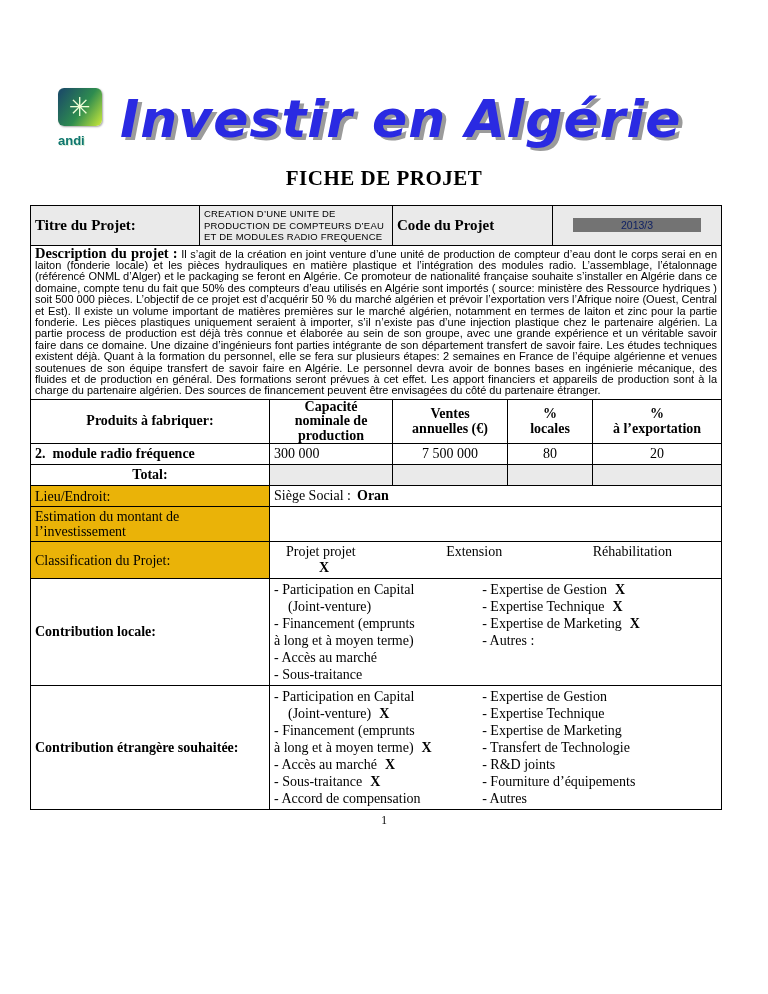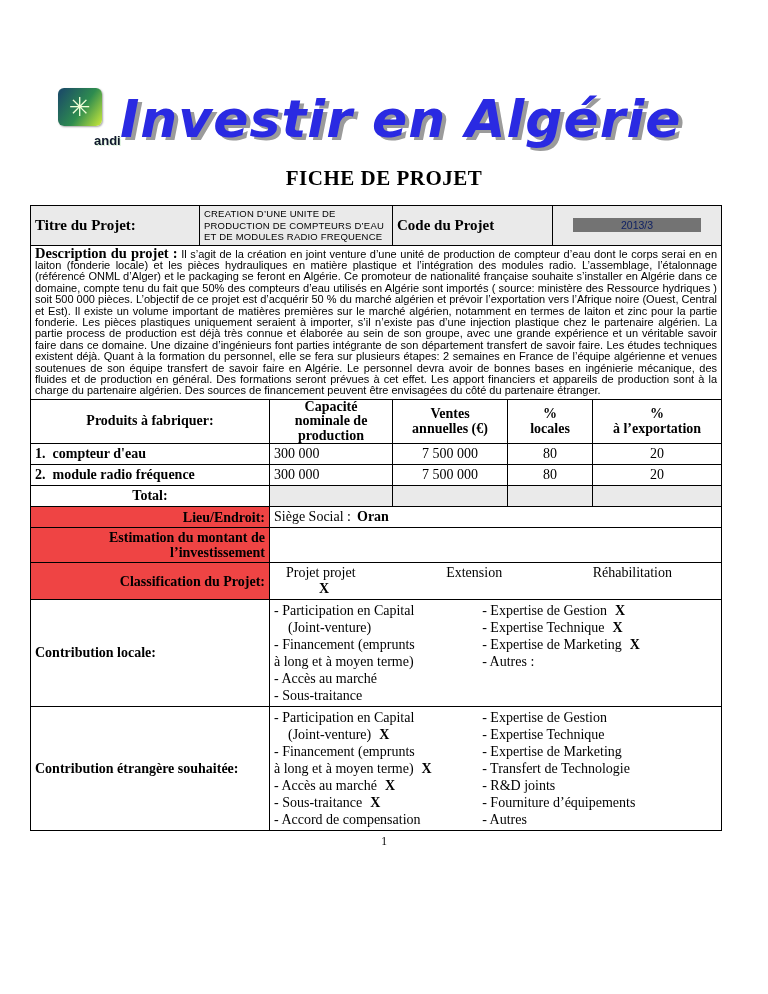--- a/index.html
+++ b/index.html
@@ -11,22 +11,22 @@
   .logo-row { display:flex; align-items:flex-start; margin:88px 0 0 58px; }
   .andi-badge { position:relative; width:50px; height:60px; flex:0 0 auto; }
   .andi-icon {
     width:44px; height:38px; border-radius:6px;
     background:linear-gradient(125deg,#1c4f66 8%,#2e8c4f 55%,#bfe23c 96%);
     display:flex; align-items:center; justify-content:center;
     box-shadow:1px 1px 2px rgba(0,0,0,.35);
   }
   .star-glyph { color:#f2ffd8; font-size:26px; line-height:1; font-family:"DejaVu Sans", sans-serif; }
   .andi-text {
-    position:absolute; left:0; bottom:0; color:#0f172a;
-    font:bold 13px "Liberation Sans", sans-serif; text-shadow:1px 1px 0 #d8f0d8;margin-left:36px;
+    position:absolute; left:0; bottom:0; color:#0f766e;
+    font:bold 13px "Liberation Sans", sans-serif; text-shadow:1px 1px 0 #d8f0d8;
   }
   .slogan {
     margin-left:12px; white-space:nowrap;
     font-family:"DejaVu Sans", sans-serif; font-style:italic; font-weight:bold;
     font-size:52px; line-height:62px; letter-spacing:1px;
     color:#2a2ae2; text-shadow:4px 3px 0 #9b9b9b;
   }
   
   .doc-title {
     margin:16px 0 14px; text-align:center;
@@ -52,21 +52,21 @@
     font:10.5px/14px "Liberation Sans", sans-serif; padding:0 48px;
   }
   .desc { font:11px/11.4px "Liberation Sans", sans-serif; text-align:justify; padding:4px 6px 6px; }
   .desc-label { font-family:"Liberation Serif", serif; font-weight:bold; font-size:14.5px; }
   .phead td { font-weight:bold; text-align:center; white-space:pre-line; line-height:14.5px; padding:0 2px; }
   .pname { font-weight:bold; padding-left:6px; }
   .cap { padding-left:8px; }
   .center { text-align:center; }
   .total-label { font-weight:bold; text-align:center; }
   .rowlabel {
-    font-weight:bold; text-align:right; background:#ef4444;
+    font-weight:normal; text-align:left; background:#eab308;
     white-space:pre-line; line-height:15px; padding:3px 2px;
   }
   .lieu-val { padding-left:8px; }
   .lieu-city { margin-left:6px; }
   .class-cell { padding:2px 0 4px; }
   .class-opts { display:flex; justify-content:space-between; padding:0 45px 0 12px; line-height:16px; }
   .class-mark { padding-left:45px; font-weight:bold; line-height:16px; }
   .contrib-label { font-weight:bold; vertical-align:top; padding:4px 6px; }
   .contrib-cell { vertical-align:top; padding:4px 6px 8px 8px; }
   .cols { display:flex; }
@@ -128,27 +128,20 @@
 nominale de
 production</td>
         <td>Ventes
 annuelles (€)</td>
         <td colspan="2">%
 locales</td>
         <td>%
 à l’exportation</td>
       </tr>
 
-      <tr>
-        <td class="pname" colspan="2">1.&nbsp;&nbsp;compteur d'eau</td>
-        <td class="cap">300 000</td>
-        <td class="center">7 500 000</td>
-        <td class="center" colspan="2">80</td>
-        <td class="center">20</td>
-      </tr>
 
       <tr>
         <td class="pname" colspan="2">2.&nbsp;&nbsp;module radio fréquence</td>
         <td class="cap">300 000</td>
         <td class="center">7 500 000</td>
         <td class="center" colspan="2">80</td>
         <td class="center">20</td>
       </tr>
 
       <tr>

